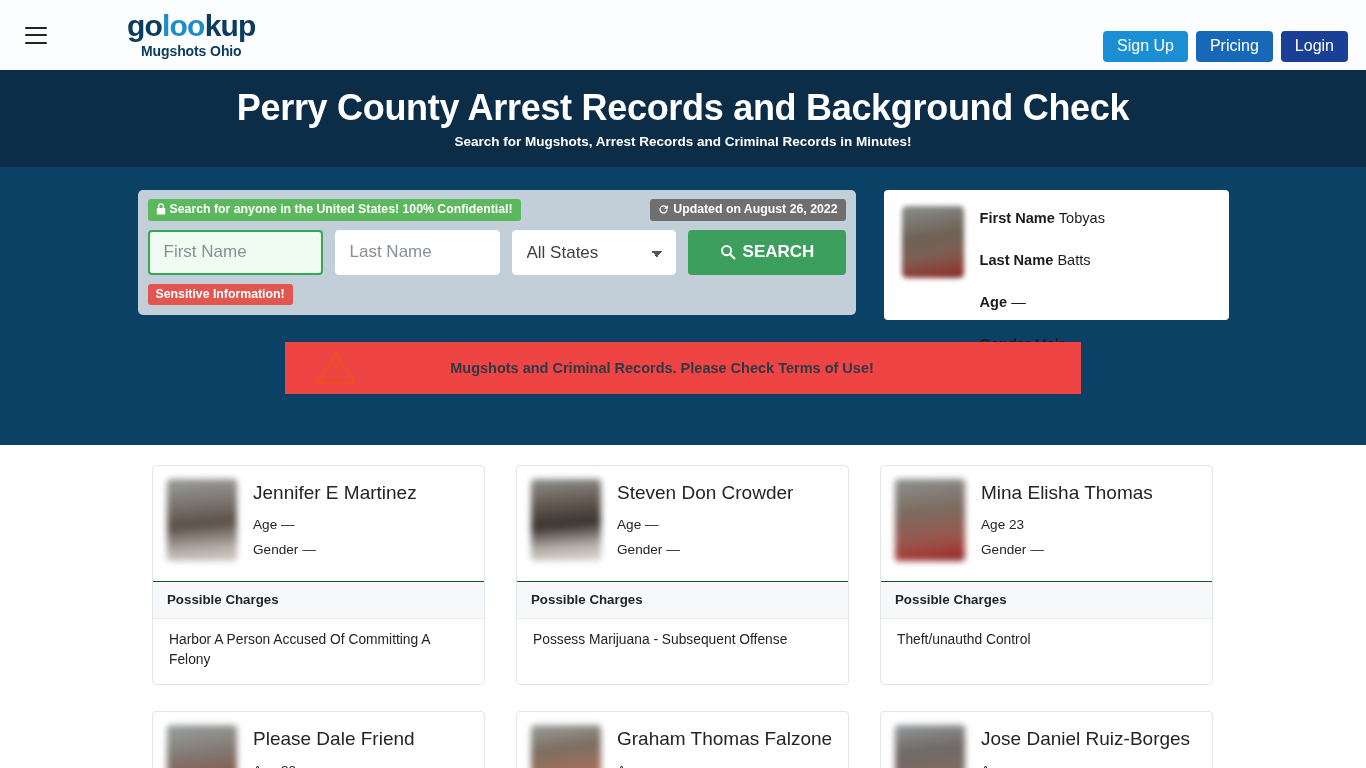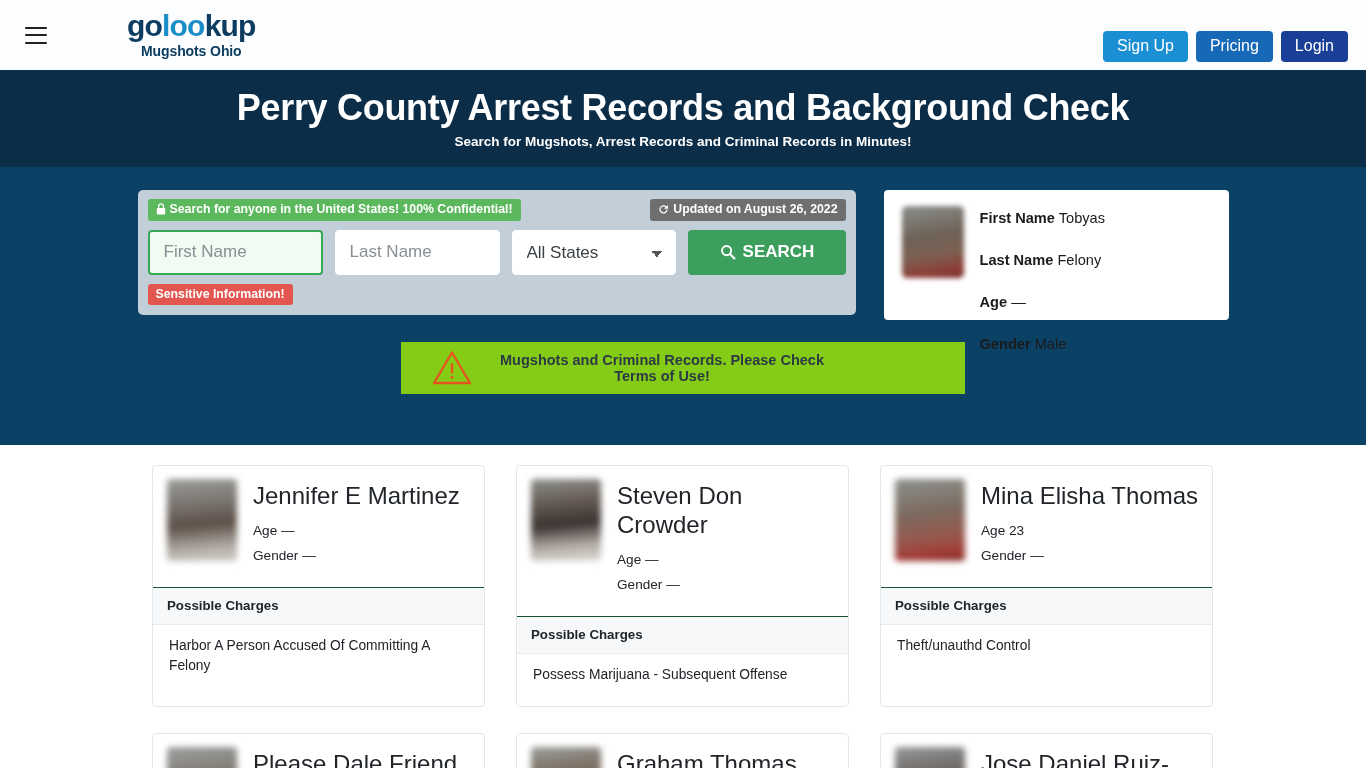--- a/index.html
+++ b/index.html
@@ -197,23 +197,23 @@
     flex-shrink: 0;
   }
   .mug-a { background: linear-gradient(170deg,#8b8f8c 0%,#6e6257 42%,#7d5f52 66%,#8e3a34 90%,#6d2a28 100%); filter: blur(2.6px); }
   .profile-lines { display: flex; flex-direction: column; gap: 20px; padding-top: 2px; }
   .pline { font-size: 14.6px; color: #1b1b1b; line-height: 1.5; }
   .pline b { font-weight: 700; }
 
   
   .alert-wrap { display: flex; justify-content: center; margin-top: 22px; }
   .alert-bar {
-    width: 564px;
+    width: 796px;
     height: 52px;
-    background: #84cc16;
+    background: #ef4444;
     display: flex;
     align-items: center;
     padding: 0 30px;
     gap: 26px;
   }
   .alert-text {
     flex: 1;
     text-align: center;
     font-size: 14.5px;
     font-weight: 700;
@@ -252,21 +252,21 @@
   }
   .mug-1 { background: linear-gradient(175deg,#9a9d9a 0%,#7b7570 30%,#5c5048 55%,#b9b3ad 85%,#cfcac5 100%); filter: blur(3px); }
   .mug-2b { background: linear-gradient(175deg,#8e918f 0%,#6a6058 26%,#3b3330 55%,#b3aca6 80%,#e0dcd7 100%); filter: blur(3px); }
   .mug-3 { background: linear-gradient(172deg,#8d918e 0%,#7c6b60 40%,#96584e 70%,#a33b35 88%,#7e2b27 100%); filter: blur(3px); }
   .mug-4 { background: linear-gradient(172deg,#9aa0a0 0%,#80776f 38%,#8b5248 72%,#a63a34 92%,#802b27 100%); filter: blur(3px); }
   .mug-5 { background: linear-gradient(172deg,#9a9e9b 0%,#7c6e62 30%,#a5705a 58%,#8d5a47 80%,#6e463a 100%); filter: blur(3px); }
   .mug-6 { background: linear-gradient(172deg,#93979a 0%,#6f6a66 32%,#7d6b60 58%,#a59a91 82%,#cdc8c3 100%); filter: blur(3px); }
 
   .rinfo { padding-top: 3px; }
   .rname {
-    font-size: 24px;
+    font-size: 19px;
     color: #212529;
     font-weight: 400;
     line-height: 1.2;
     margin-bottom: 12px;
   }
   .rmeta {
     font-size: 13.6px;
     color: #212529;
     font-weight: 700;
     margin-bottom: 10px;
@@ -350,21 +350,21 @@
         </button>
       </div>
 
       <div class="badge badge-red">Sensitive Information!</div>
     </div>
 
     <div class="profile-card">
       <div class="mugshot mug-a"></div>
       <div class="profile-lines">
         <div class="pline"><b>First Name</b> <span>Tobyas</span></div>
-        <div class="pline"><b>Last Name</b> <span>Felony</span></div>
+        <div class="pline"><b>Last Name</b> <span>Batts</span></div>
         <div class="pline"><b>Age</b> <span>—</span></div>
         <div class="pline"><b>Gender</b> <span>Male</span></div>
       </div>
     </div>
   </div>
 
   <div class="alert-wrap">
     <div class="alert-bar">
       <svg width="42" height="38" viewBox="0 0 42 38">
         <path d="M21 3.5 39 34H3z" fill="none" stroke="#e8521f" stroke-width="2.3" stroke-linejoin="round"></path>

